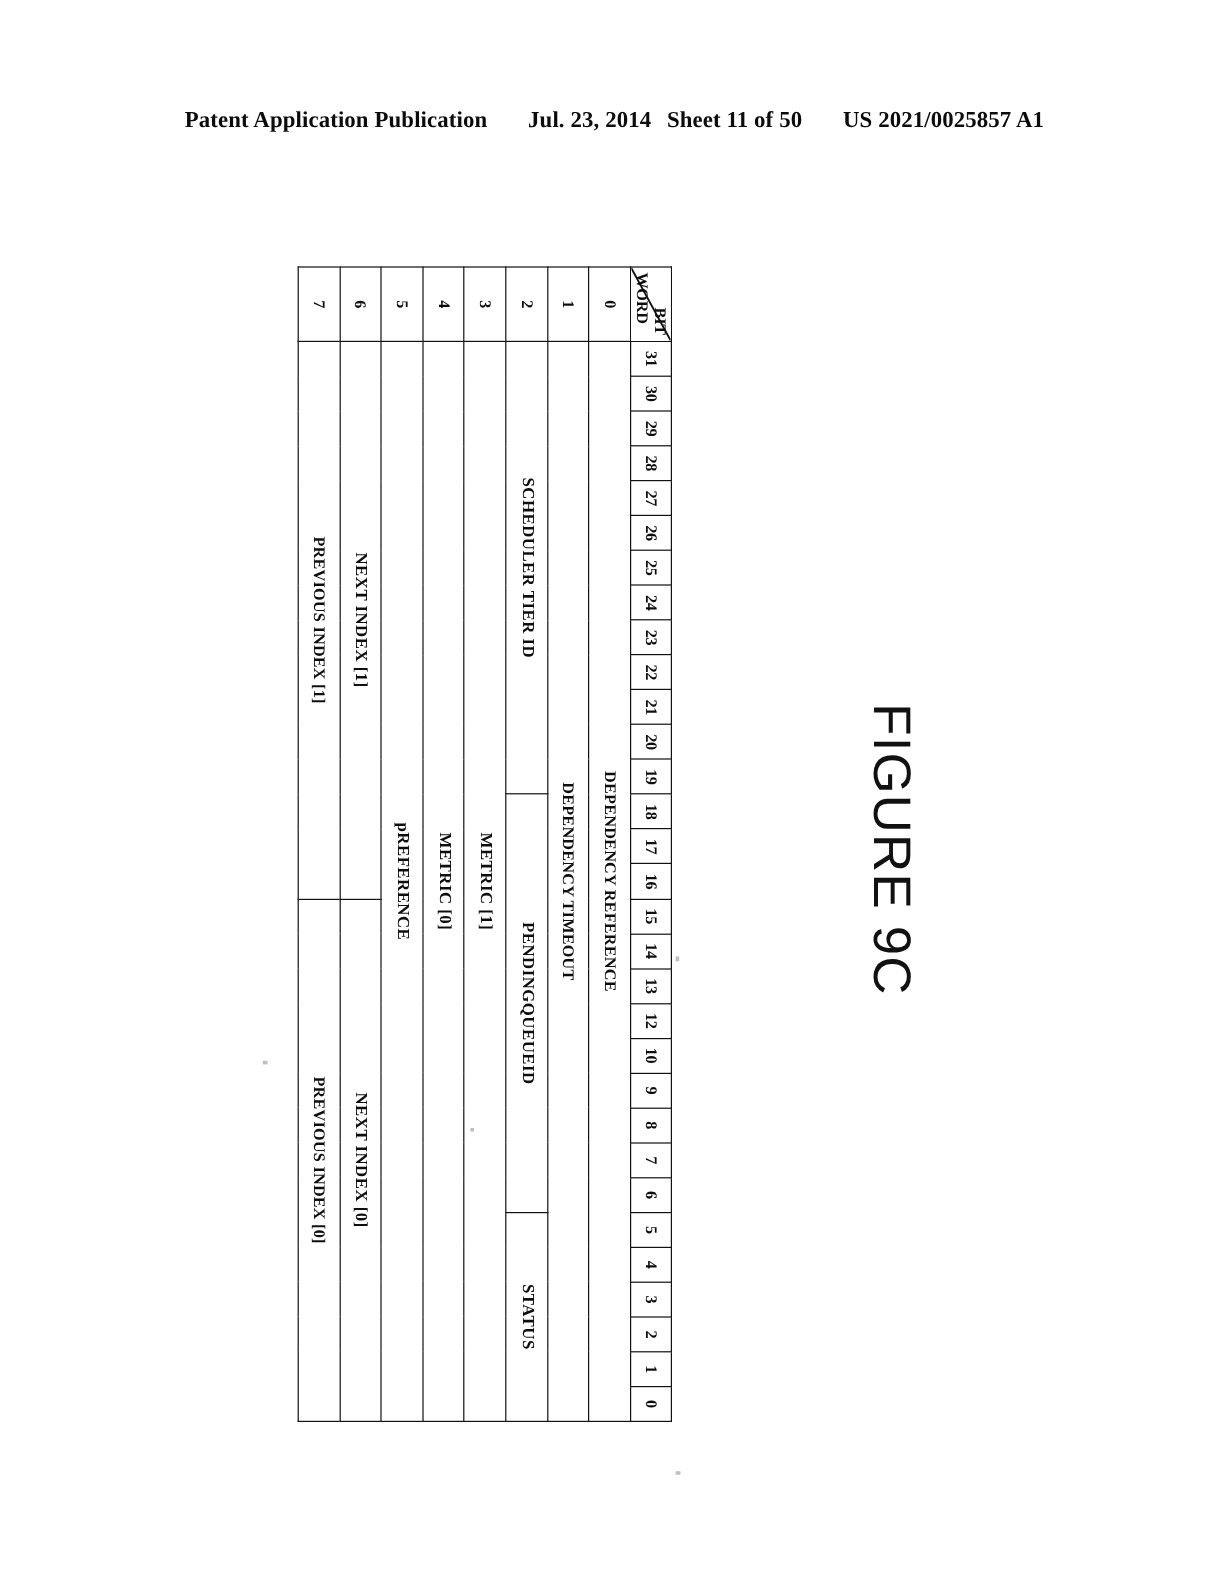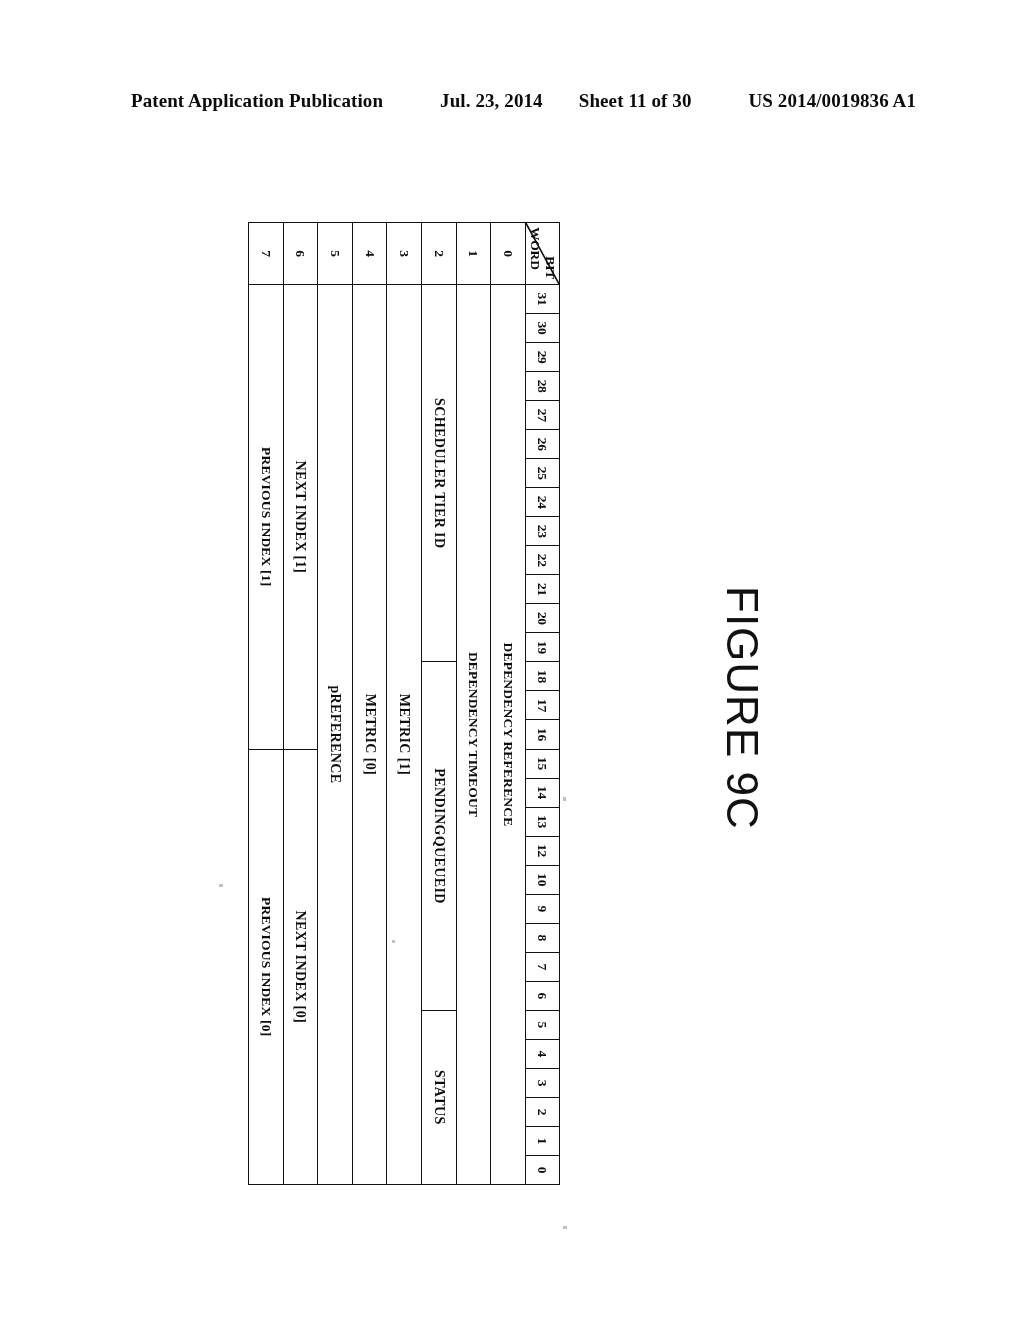--- a/index.html
+++ b/index.html
@@ -25,21 +25,21 @@
     display: flex;
     align-items: center;
     justify-content: center;
     font-family: "Liberation Serif", serif;
     font-weight: bold;
     font-size: 19px;
     color: #0b0b0b;
     letter-spacing: .1px;
     white-space: nowrap;
   }
-  .page-header .seg { display: inline-block; margin-left: 23px; }
+  .page-header .seg { display: inline-block; }
   .gap-lg { display: inline-block; width: 34px; }
   .gap-md { display: inline-block; width: 13px; }
 
   
   .figure-area {
     position: absolute;
     left: 0; top: 0;
     width: 1024px; height: 1320px;
   }
 
@@ -157,23 +157,23 @@
   }
 </style>
 </head>
 <body>
 
 <div class="page-header">
   <span class="seg">Patent Application Publication</span>
   <span class="gap-lg"></span>
   <span class="seg">Jul. 23, 2014</span>
   <span class="gap-md"></span>
-  <span class="seg">Sheet 11 of 30</span>
+  <span class="seg">Sheet 11 of 50</span>
   <span class="gap-lg"></span>
-  <span class="seg">US 2014/0019836 A1</span>
+  <span class="seg">US 2021/0025857 A1</span>
 </div>
 
 <div class="figure-area">
 
   <div class="grid-rot">
     <table class="tbl">
       <tbody id="tbl-body">
           <tr class="hrow">
             <td class="corner">
               <svg class="diag" viewBox="0 0 62 34" preserveAspectRatio="none">

